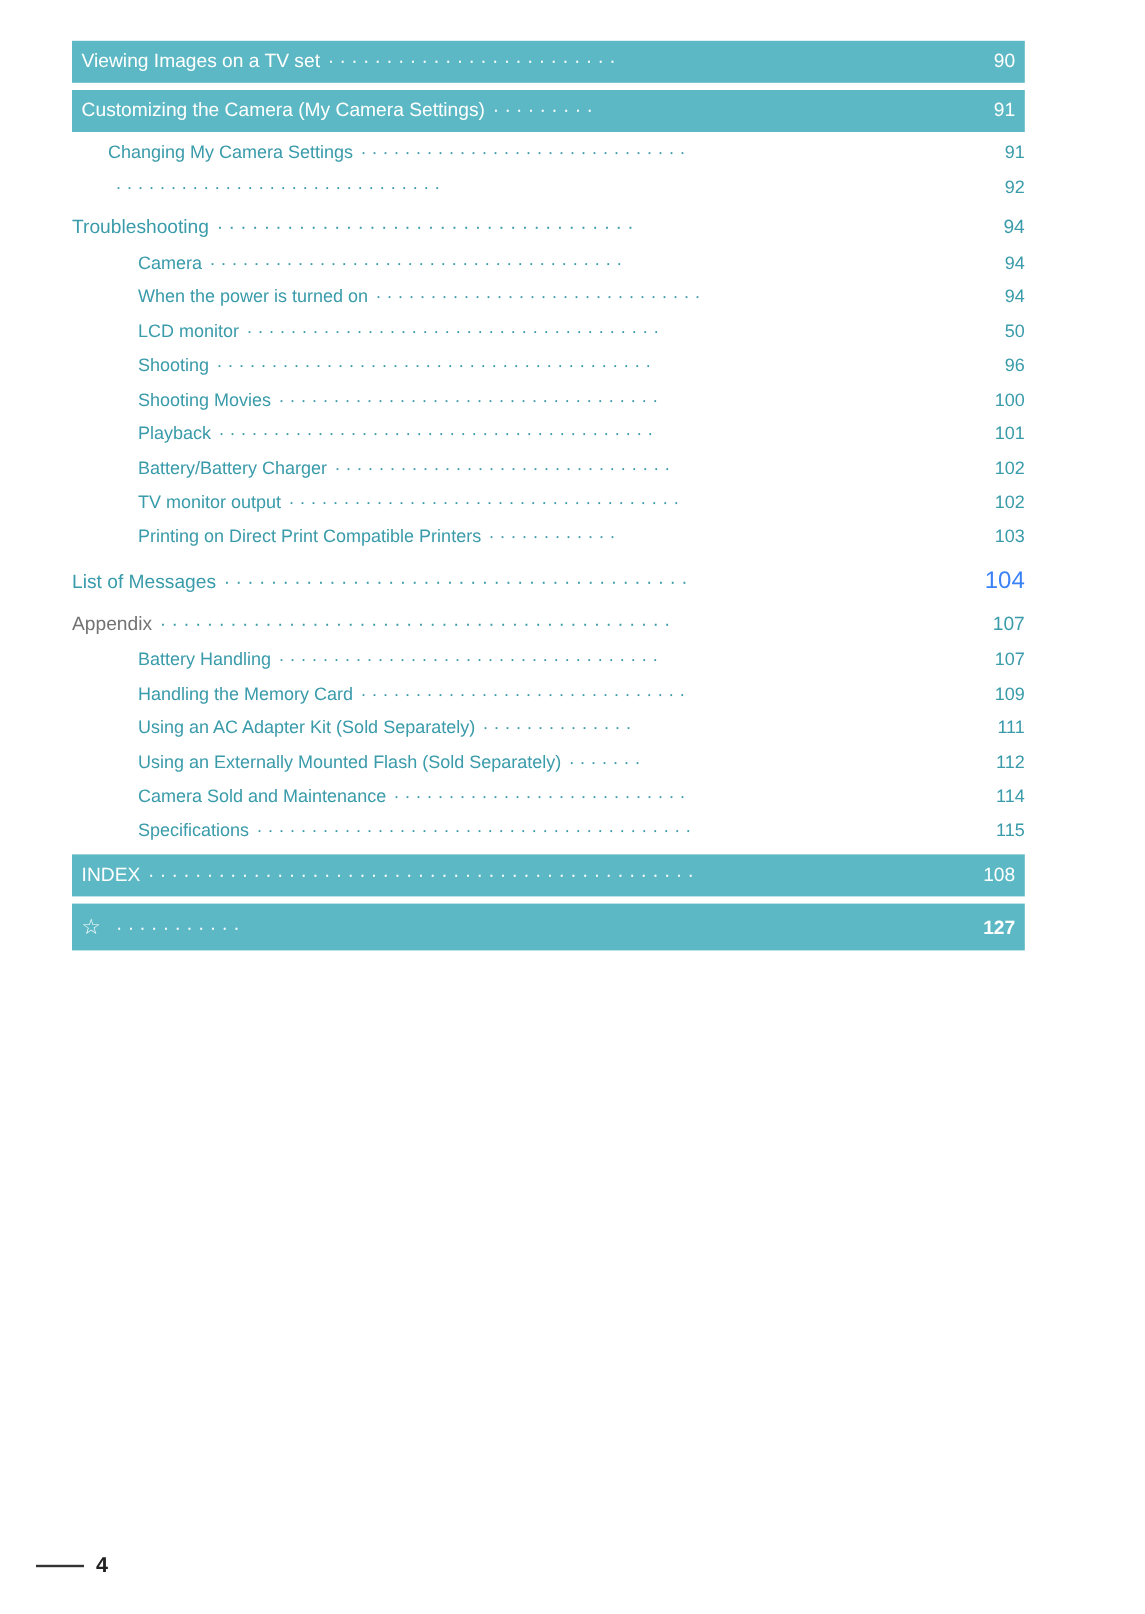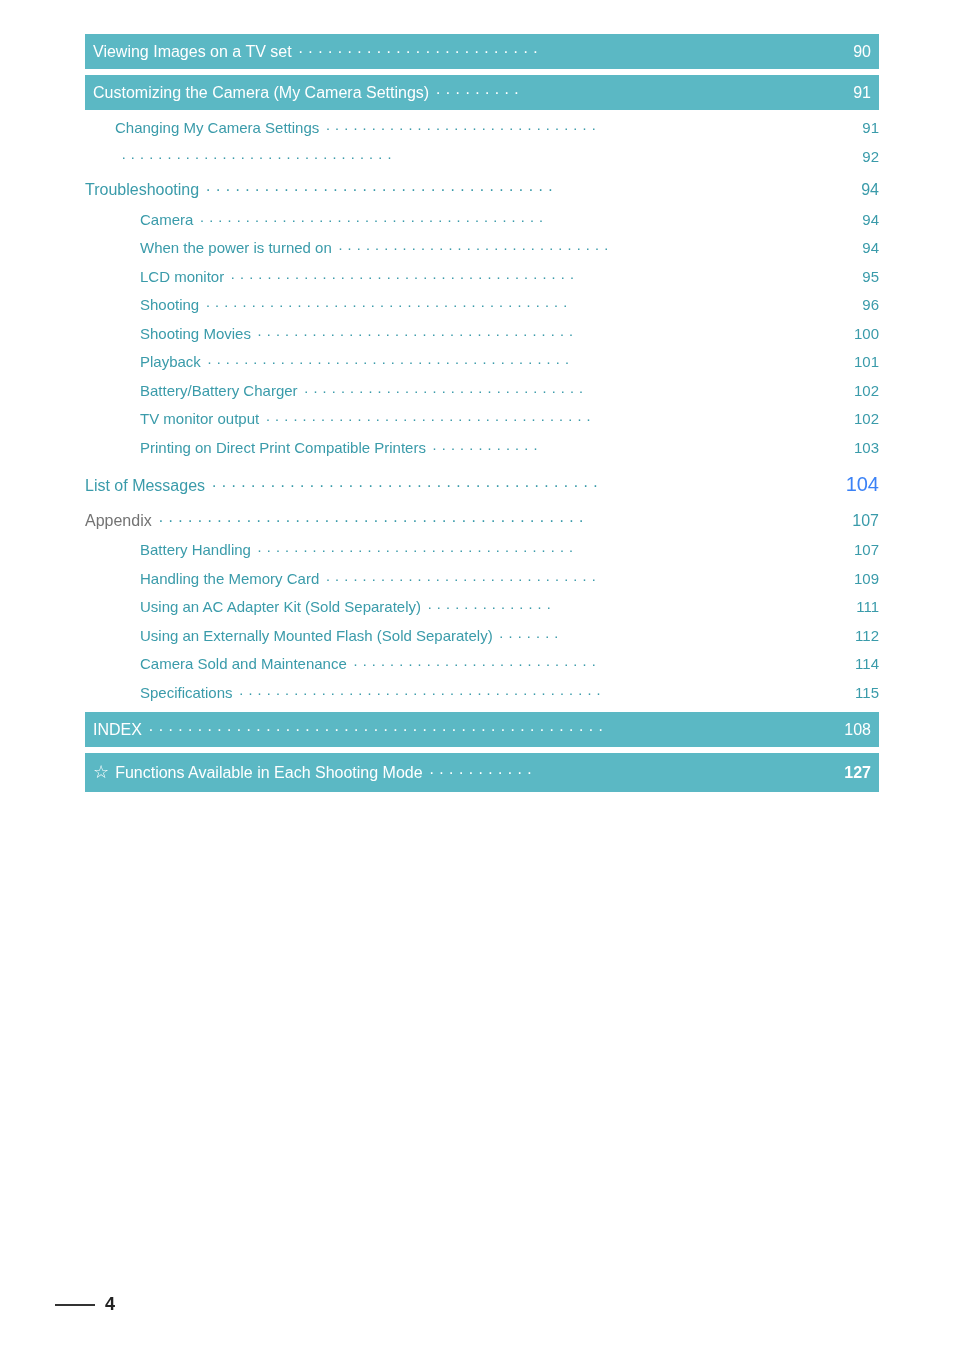--- a/index.html
+++ b/index.html
@@ -15,21 +15,20 @@
       min-height: 1345px;
       position: relative;
     }
 
     .page-container {
       width: 914px;
       min-height: 1345px;
       background: #ffffff;
       padding: 30px 60px 60px 60px;
       position: relative;
-      margin-left: 25px;
     }
 
     .toc-entry {
       display: flex;
       align-items: baseline;
       margin-bottom: 2px;
       line-height: 1.7;
     }
 
     .toc-entry .entry-text {
@@ -156,21 +155,21 @@
       <span class="page-num">94</span>
     </div>
     <div class="toc-entry level3">
       <span class="entry-text">When the power is turned on</span>
       <span class="dots">&nbsp;· · · · · · · · · · · · · · · · · · · · · · · · · · · · · ·</span>
       <span class="page-num">94</span>
     </div>
     <div class="toc-entry level3">
       <span class="entry-text">LCD monitor</span>
       <span class="dots">&nbsp;· · · · · · · · · · · · · · · · · · · · · · · · · · · · · · · · · · · · · ·</span>
-      <span class="page-num">95</span>
+      <span class="page-num">50</span>
     </div>
     <div class="toc-entry level3">
       <span class="entry-text">Shooting</span>
       <span class="dots">&nbsp;· · · · · · · · · · · · · · · · · · · · · · · · · · · · · · · · · · · · · · · ·</span>
       <span class="page-num">96</span>
     </div>
     <div class="toc-entry level3">
       <span class="entry-text">Shooting Movies</span>
       <span class="dots">&nbsp;· · · · · · · · · · · · · · · · · · · · · · · · · · · · · · · · · · ·</span>
       <span class="page-num">100</span>
@@ -247,21 +246,20 @@
     <div class="toc-entry level1">
       <span class="entry-text">INDEX</span>
       <span class="dots">&nbsp;· · · · · · · · · · · · · · · · · · · · · · · · · · · · · · · · · · · · · · · · · · · · · · ·</span>
       <span class="page-num">108</span>
     </div>
   </div>
 
   <div class="section-group">
     <div class="toc-entry level1" style="display:flex;align-items:baseline;">
       <span style="color:#ffffff;font-size:18px;margin-right:6px;flex-shrink:0;">☆</span>
-      <span class="entry-text">Functions Available in Each Shooting Mode</span>
       <span class="dots" style="color:#ffffff;font-size:16px;flex:1;white-space:nowrap;overflow:hidden;">&nbsp;· · · · · · · · · · ·</span>
       <span class="page-num" style="color:#ffffff;font-size:16px;font-weight:bold;">127</span>
     </div>
   </div>
 
   <div class="page-footer">
     <div class="footer-line"></div>
     <span class="footer-page-num">4</span>
   </div>
 

